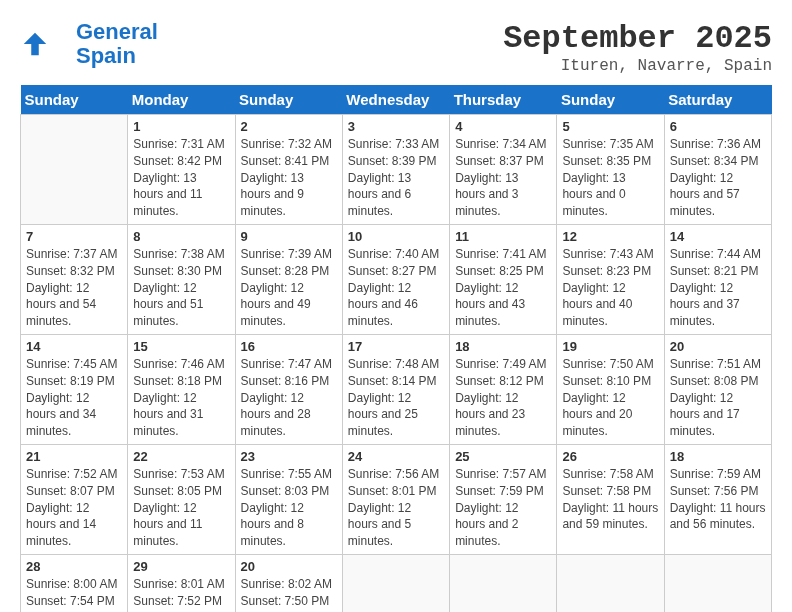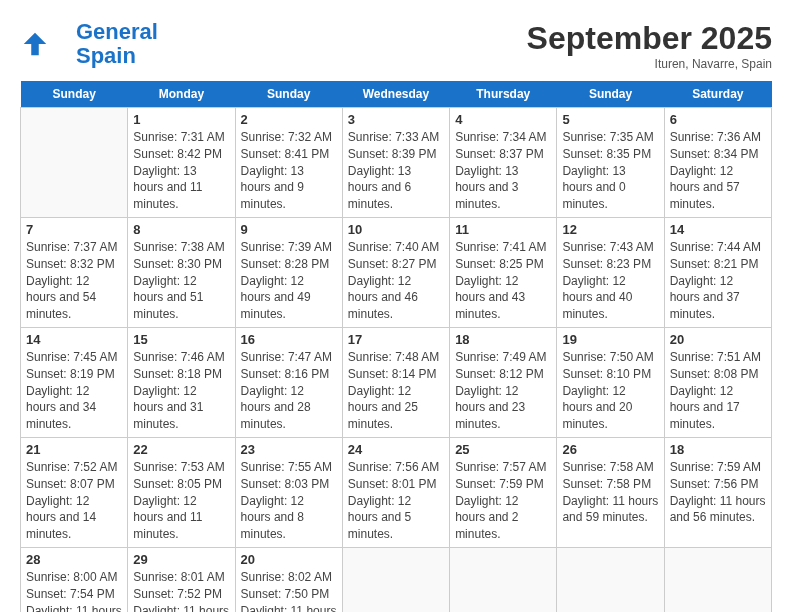--- a/index.html
+++ b/index.html
@@ -30,41 +30,42 @@
     .logo-text span {
       color: #1a73c8;
     }
     .logo-icon {
       width: 30px;
       height: 30px;
       margin-right: 4px;
     }
     .title-block {
       text-align: right;
+      font-family: Liberation Mono, monospace;
     }
     .month-title {
       font-size: 32px;
       font-weight: bold;
       color: #333;
     }
     .location {
-      font-size: 12px;
+      font-size: 16px;
       color: #555;
     }
     table {
       width: 100%;
       border-collapse: collapse;
       font-size: 11px;
     }
     thead tr th {
       background-color: #1a73c8;
       color: #fff;
       padding: 6px 4px;
-      text-align: center;
-      font-size: 12px;
+      text-align: left;
+      font-size: 15px;
       font-weight: bold;
     }
     tbody tr td {
       border: 1px solid #ccc;
       vertical-align: top;
       padding: 4px 5px;
       height: 80px;
       width: calc(100% / 7);
       color: #333;
     }

